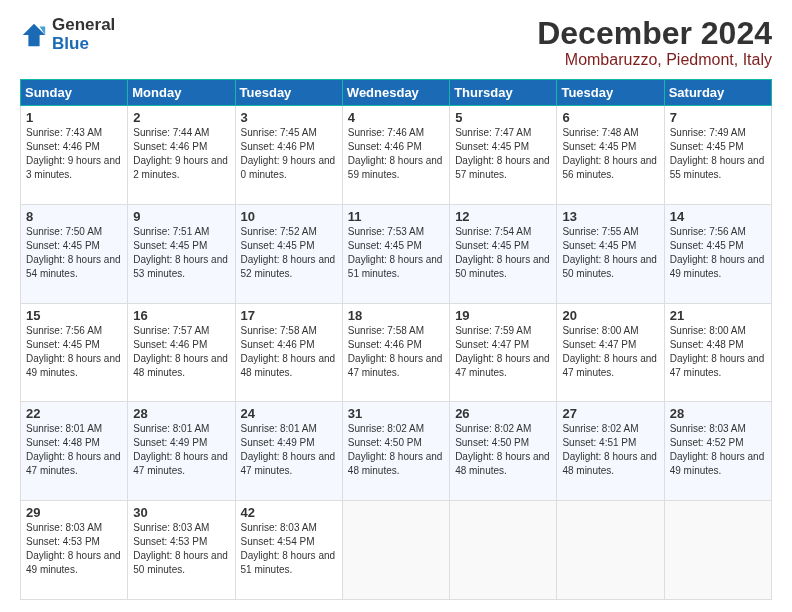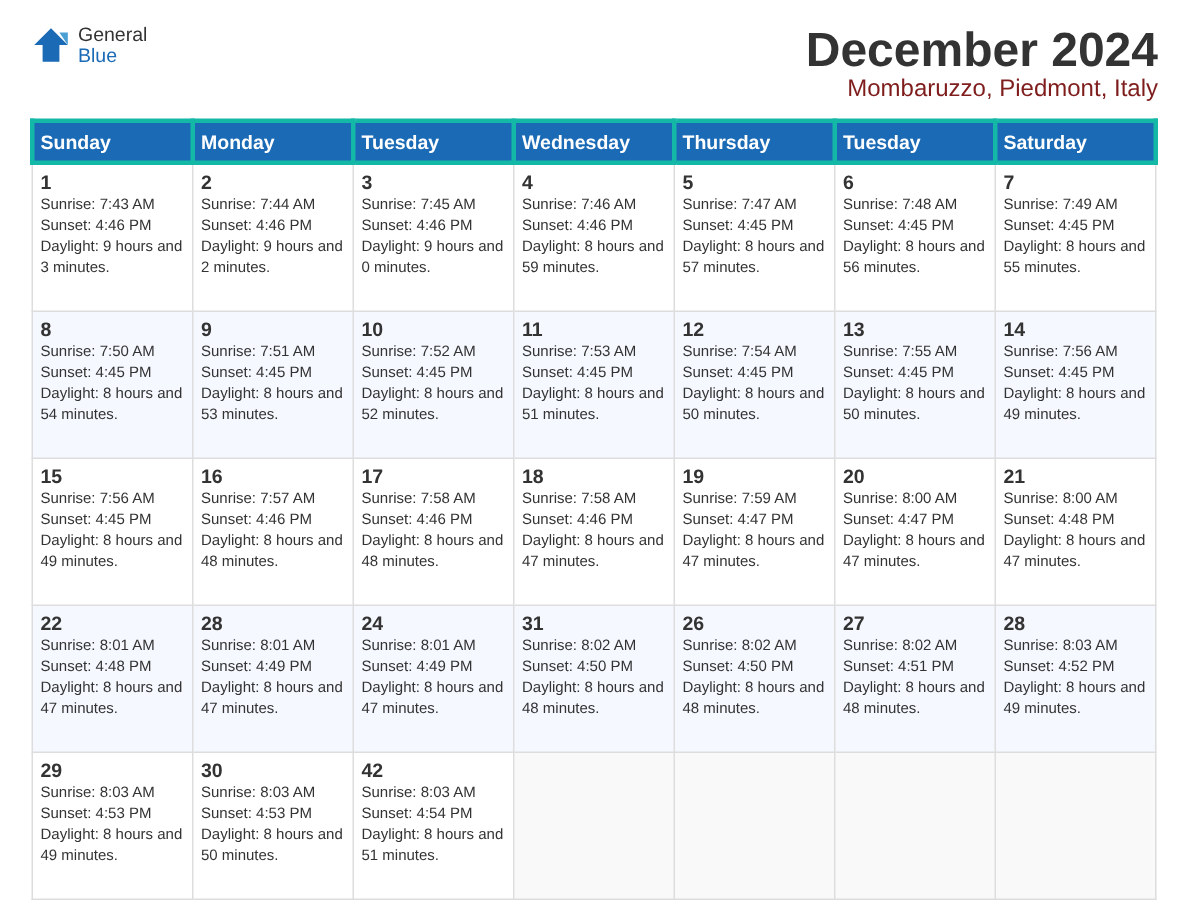--- a/index.html
+++ b/index.html
@@ -22,22 +22,22 @@
       justify-content: space-between;
       align-items: flex-start;
       margin-bottom: 10px;
     }
     .logo {
       display: flex;
       align-items: center;
       gap: 4px;
     }
     .logo-text {
-      font-size: 13px;
-      font-weight: normal;
+      font-size: 17px;
+      font-weight: bold;
       line-height: 1.1;
     }
     .logo-general { color: #333; }
     .logo-blue { color: #1a6ab5; }
     .logo-icon {
       width: 28px;
       height: 28px;
     }
     .title-block {
       text-align: right;
@@ -60,21 +60,21 @@
       width: 100%;
       table-layout: fixed;
     }
     .calendar th {
       background-color: #1a6ab5;
       color: white;
       font-size: 13px;
       font-weight: bold;
       padding: 5px 4px;
       text-align: left;
-      border: 3px solid #14b8a6;
+      border: 1px solid #14b8a6;
     }
     .calendar td {
       vertical-align: top;
       padding: 4px 5px;
       border: 1px solid #ddd;
       font-size: 10px;
       color: #333;
       background: #fff;
       height: 80px;
     }

